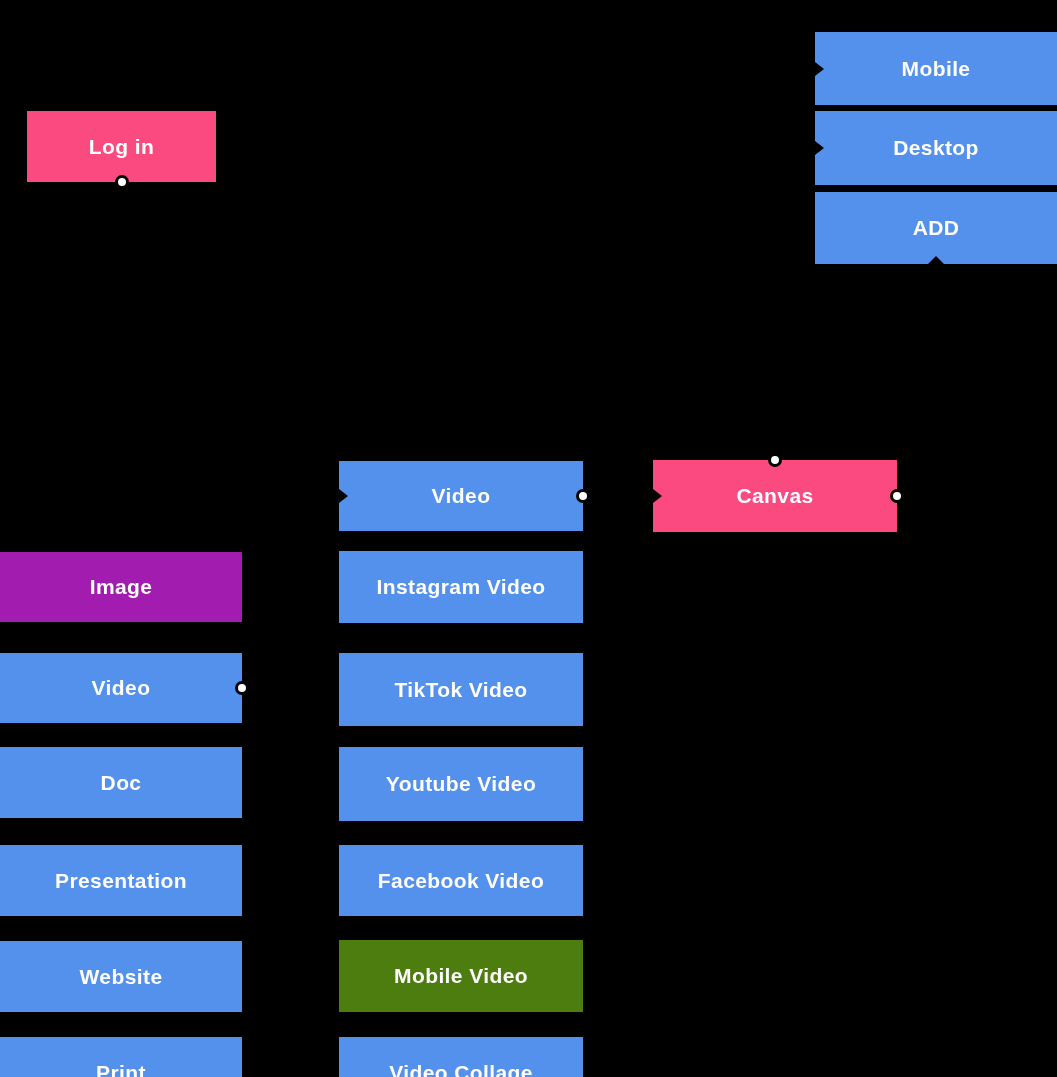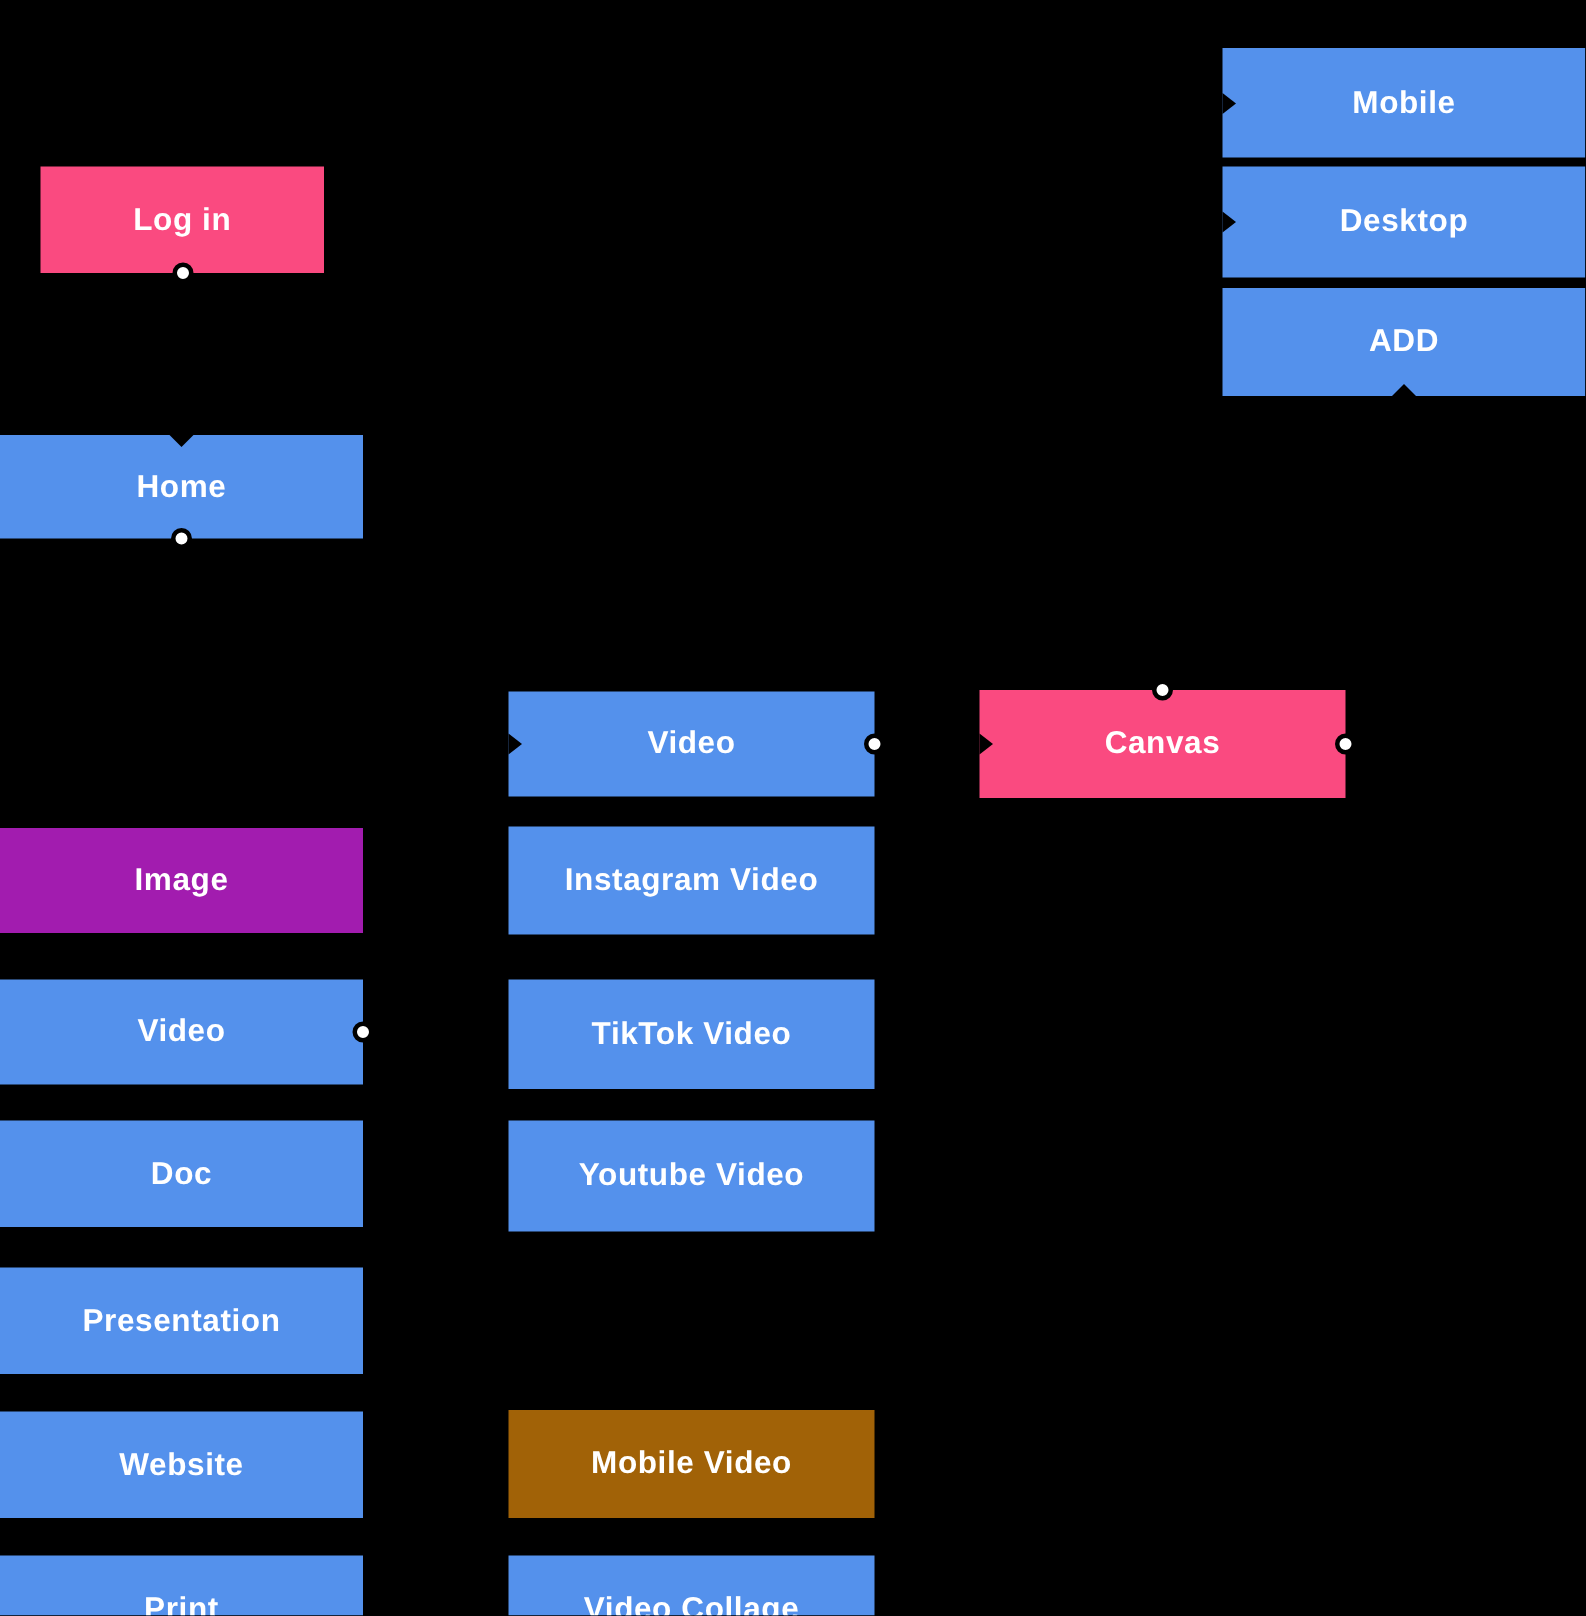--- a/index.html
+++ b/index.html
@@ -70,25 +70,20 @@
   }
 </style>
 </head>
 <body>
 
 <div class="stage" style="background: rgb(0, 0, 0);">
     <div class="node" style="left: 27px; top: 79px; width: 189px; height: 71px; background: rgb(250, 74, 128);">
       <span class="node-label" style="color: rgb(255, 255, 255);">Log in</span>
       <span class="dot dot-bottom" style="background: rgb(255, 255, 255); border-color: rgb(0, 0, 0);"></span>
     </div>
-    <div class="node" style="left: 0px; top: 258px; width: 242px; height: 69px; background: rgb(84, 145, 236);">
-      <span class="node-label" style="color: rgb(255, 255, 255);">Home</span>
-      <span class="arrow arrow-top"></span>
-      <span class="dot dot-bottom" style="background: rgb(255, 255, 255); border-color: rgb(0, 0, 0);"></span>
-    </div>
     <div class="node" style="left: 0px; top: 520px; width: 242px; height: 70px; background: #a21caf;">
       <span class="node-label" style="color: rgb(255, 255, 255);">Image</span>
     </div>
     <div class="node" style="left: 0px; top: 621px; width: 242px; height: 70px; background: rgb(84, 145, 236);">
       <span class="node-label" style="color: rgb(255, 255, 255);">Video</span>
       <span class="dot dot-right" style="background: rgb(255, 255, 255); border-color: rgb(0, 0, 0);"></span>
     </div>
     <div class="node" style="left: 0px; top: 715px; width: 242px; height: 71px; background: rgb(84, 145, 236);">
       <span class="node-label" style="color: rgb(255, 255, 255);">Doc</span>
     </div>
@@ -108,21 +103,24 @@
     </div>
     <div class="node" style="left: 339px; top: 519px; width: 244px; height: 72px; background: rgb(84, 145, 236);">
       <span class="node-label" style="color: rgb(255, 255, 255);">Instagram Video</span>
     </div>
     <div class="node" style="left: 339px; top: 621px; width: 244px; height: 73px; background: rgb(84, 145, 236);">
       <span class="node-label" style="color: rgb(255, 255, 255);">TikTok Video</span>
     </div>
     <div class="node" style="left: 339px; top: 715px; width: 244px; height: 74px; background: rgb(84, 145, 236);">
       <span class="node-label" style="color: rgb(255, 255, 255);">Youtube Video</span>
     </div>
-    <div class="node" style="left: 339px; top: 908px; width: 244px; height: 72px; background: #a16207;">
+    <div class="node" style="left: 339px; top: 813px; width: 244px; height: 71px; background: rgb(84, 145, 236);">
+      <span class="node-label" style="color: rgb(255, 255, 255);">Facebook Video</span>
+    </div>
+    <div class="node" style="left: 339px; top: 908px; width: 244px; height: 72px; background: #4d7c0f;">
       <span class="node-label" style="color: rgb(255, 255, 255);">Mobile Video</span>
     </div>
     <div class="node" style="left: 339px; top: 1005px; width: 244px; height: 72px; background: rgb(84, 145, 236);">
       <span class="node-label" style="color: rgb(255, 255, 255);">Video Collage</span>
     </div>
     <div class="node" style="left: 653px; top: 428px; width: 244px; height: 72px; background: rgb(250, 74, 128);">
       <span class="node-label" style="color: rgb(255, 255, 255);">Canvas</span>
       <span class="arrow arrow-left"></span>
       <span class="dot dot-top" style="background: rgb(255, 255, 255); border-color: rgb(0, 0, 0);"></span>
       <span class="dot dot-right" style="background: rgb(255, 255, 255); border-color: rgb(0, 0, 0);"></span>

